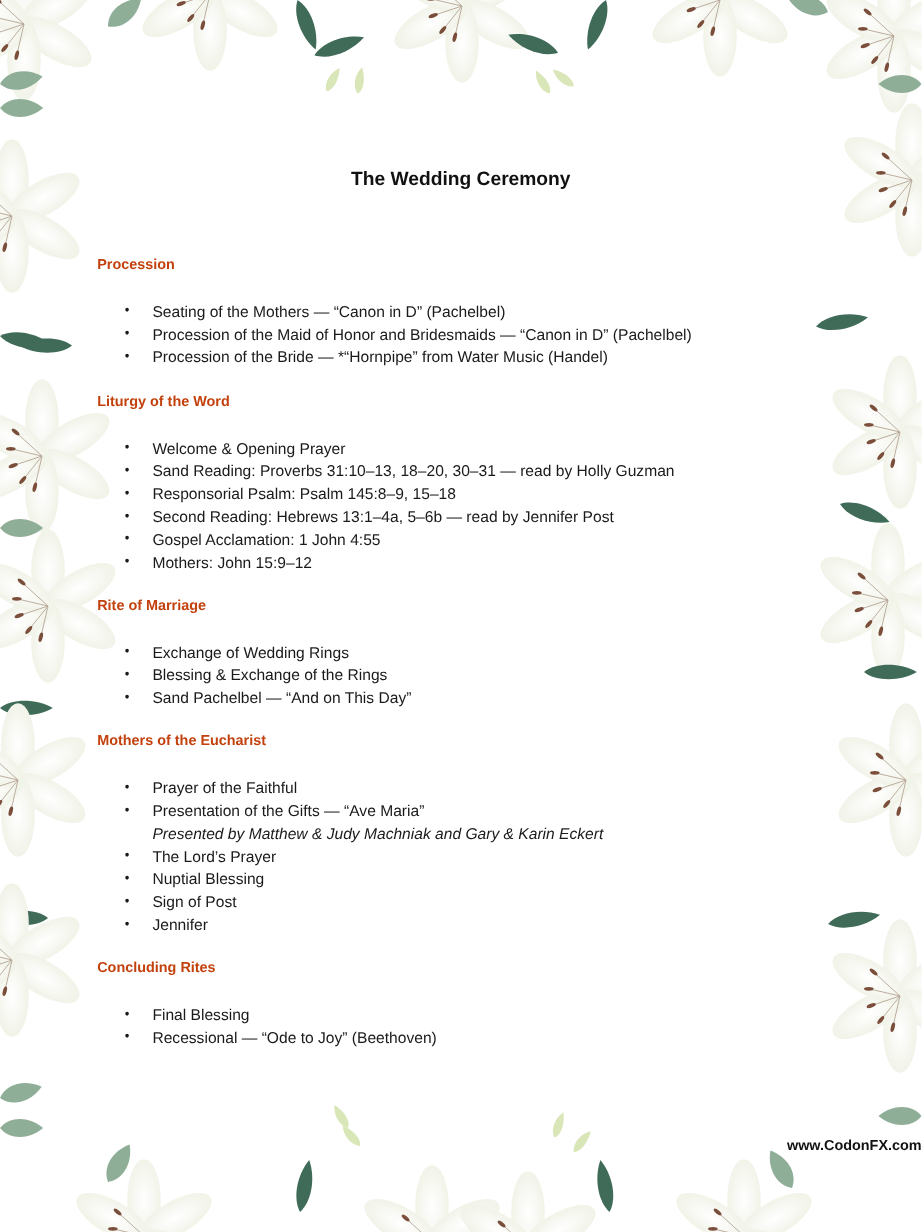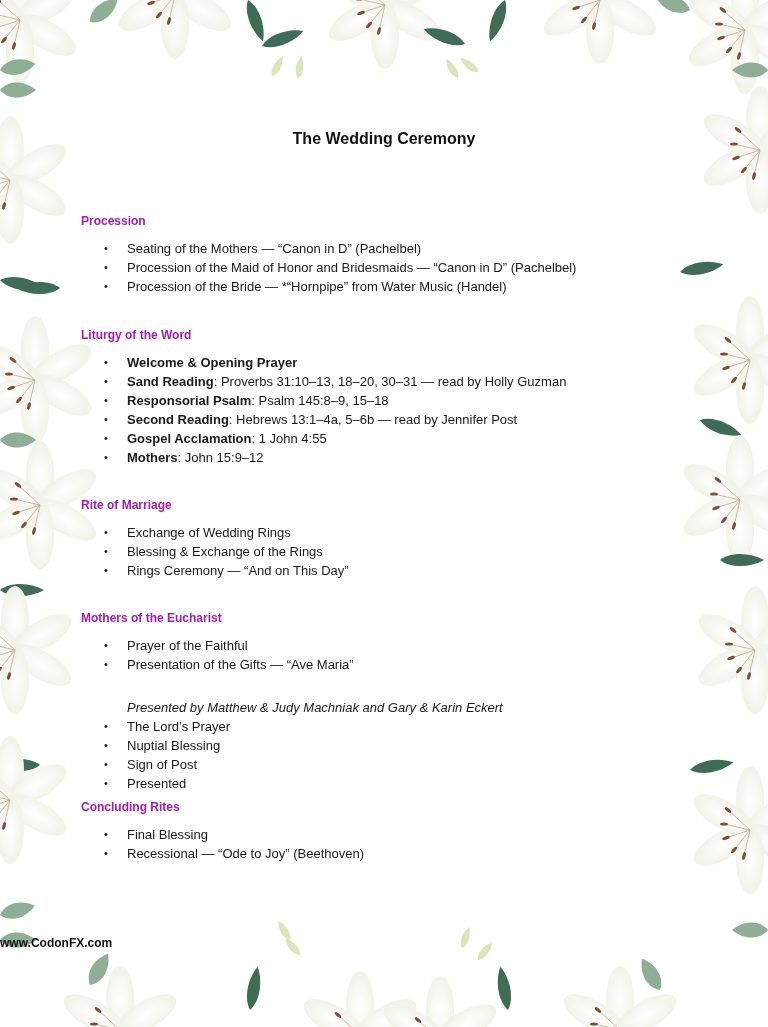--- a/index.html
+++ b/index.html
@@ -7,44 +7,44 @@
       width: 768px;
       height: 1027px;
       position: relative;
       overflow: hidden;
       background: #ffffff;
       font-family: "Liberation Sans", sans-serif;
       color: #1a1a1a;
     }
     .border-art { position: absolute; inset: 0; z-index: 0; pointer-events: none; }
     .page {
-      position: absolute; left: 0; top: 5px; width: 768px; height: 740px; z-index: 1;
+      position: absolute; left: 0; top: 16px; width: 768px; height: 740px; z-index: 1;
     }
     .title {
       position: absolute; top: 125px; left: 0; width: 768px; text-align: center;
       font-size: 16px; font-weight: bold; color: #111;
     }
     .section-head {
-      position: absolute; left: 81px; font-size: 12px; font-weight: bold; color: #a21caf; margin-top: 12px;
+      position: absolute; left: 81px; font-size: 12px; font-weight: bold; color: #c2410c;
     }
     ul.items {
       position: absolute; left: 0; margin: 0; padding: 0; list-style: none;
     }
     ul.items li {
       position: relative; padding-left: 127px; font-size: 13px; line-height: 19px; color: #1a1a1a;
       white-space: nowrap;
     }
     ul.items li .bullet {
       position: absolute; left: 104px; top: 0; font-size: 11px;
     }
-    ul.items li .sub { display: block; font-style: italic; margin-top: 24px; }
-    .b { font-weight: bold; }
+    ul.items li .sub { display: block; font-style: italic; }
+    .b { font-weight: normal; }
     .i { }
     .footer {
-      position: absolute; top: 931px; left: 0; width: 768px; text-align: left;
+      position: absolute; top: 931px; left: 0; width: 768px; text-align: right;
       font-size: 12px; font-weight: bold; color: #111;
     }
   </style>
 </head>
 <body>
 
 <svg class="border-art" width="768" height="1027" viewBox="0 0 768 1027">
   <defs>
     <radialGradient id="pet" cx="50%" cy="50%" r="60%">
       <stop offset="0%" stop-color="#ffffff"></stop>
@@ -151,31 +151,31 @@
     <li><span class="bullet">•</span><span class="b">Responsorial Psalm</span><span>: Psalm 145:8–9, 15–18</span></li>
     <li><span class="bullet">•</span><span class="b">Second Reading</span><span>: Hebrews 13:1–4a, 5–6b — read by </span><span class="i">Jennifer Post</span></li>
     <li><span class="bullet">•</span><span class="b">Gospel Acclamation</span><span>: 1 John 4:55</span></li>
     <li><span class="bullet">•</span><span class="b">Mothers</span><span>: John 15:9–12</span></li>
   </ul>
 
   <div class="section-head" style="top:481px">Rite of Marriage</div>
   <ul class="items" style="top:518px">
     <li><span class="bullet">•</span><span>Exchange of Wedding Rings</span></li>
     <li><span class="bullet">•</span><span>Blessing &amp; Exchange of the Rings</span></li>
-    <li><span class="bullet">•</span><span>Rings Ceremony — </span><span class="i">“And on This Day”</span></li>
+    <li><span class="bullet">•</span><span>Sand Pachelbel — </span><span class="i">“And on This Day”</span></li>
   </ul>
 
   <div class="section-head" style="top:594px">Mothers of the Eucharist</div>
   <ul class="items" style="top:631px">
     <li><span class="bullet">•</span><span>Prayer of the Faithful</span></li>
     <li><span class="bullet">•</span><span>Presentation of the Gifts — </span><span class="i">“Ave Maria”</span><span class="sub">Presented by Matthew &amp; Judy Machniak and Gary &amp; Karin Eckert</span></li>
     <li><span class="bullet">•</span><span>The Lord’s Prayer</span></li>
     <li><span class="bullet">•</span><span>Nuptial Blessing</span></li>
     <li><span class="bullet">•</span><span>Sign of Post</span></li>
-    <li><span class="bullet">•</span><span>Presented</span></li>
+    <li><span class="bullet">•</span><span>Jennifer</span></li>
   </ul>
 
   <div class="section-head" style="top:783px">Concluding Rites</div>
   <ul class="items" style="top:820px">
     <li><span class="bullet">•</span><span>Final Blessing</span></li>
     <li><span class="bullet">•</span><span>Recessional — </span><span class="i">“Ode to Joy”</span><span> (Beethoven)</span></li>
   </ul>
 
   <div class="footer">www.CodonFX.com</div>
 </div>

